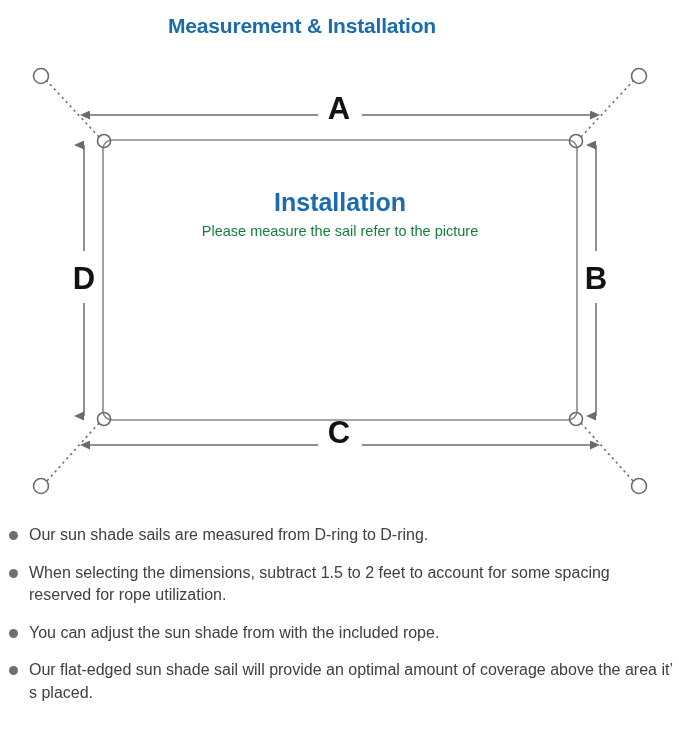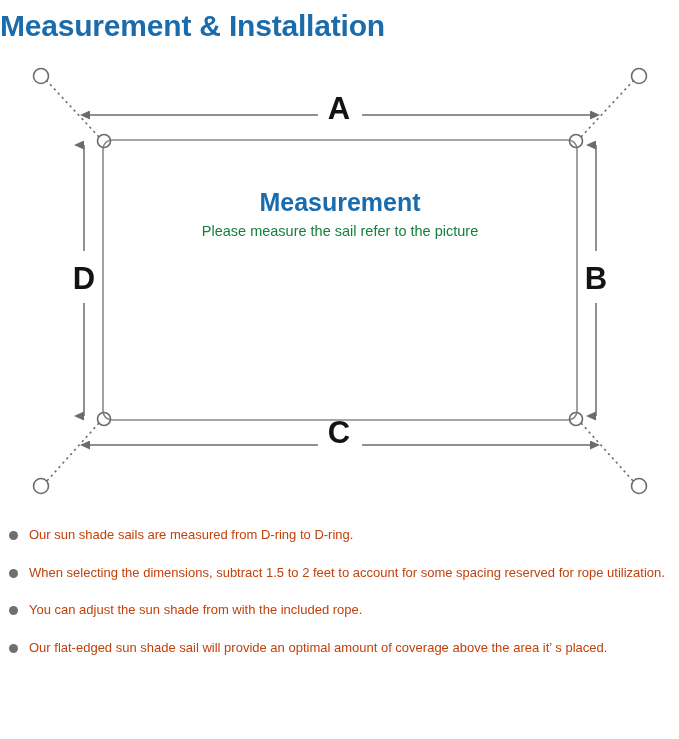--- a/index.html
+++ b/index.html
@@ -15,21 +15,22 @@
     font-family: "Liberation Sans", sans-serif;
     -webkit-font-smoothing: antialiased;
   }
 
   
   #title {
     position: absolute;
     top: 4px;
     left: 0;
     width: 604px;
-    font-size: 30px;
+    text-align: center;
+    font-size: 21px;
     font-weight: bold;
     color: #1b6cac;
     letter-spacing: -0.2px;
     line-height: 44px;
     white-space: nowrap;
   }
 
   
   #diagram {
     position: absolute;
@@ -96,23 +97,23 @@
     flex: 0 0 auto;
     width: 9px;
     height: 9px;
     border-radius: 50%;
     background: #6f6f6f;
     margin-top: 7px;
     margin-right: 11px;
   }
   .note-text {
     flex: 1 1 auto;
-    font-size: 13px;
+    font-size: 16px;
     line-height: 22.5px;
-    color: #c2410c;
+    color: #404040;
   }
 </style>
 </head>
 <body>
 
 <div id="title">Measurement &amp; Installation</div>
 
 <div id="diagram">
   <svg width="679" height="455" viewBox="0 0 679 455" xmlns="http://www.w3.org/2000/svg">
 
@@ -172,21 +173,21 @@
 
     <g stroke="#6b6b6b" stroke-width="1.5">
       <line x1="596" y1="196" x2="596" y2="90" marker-end="url(#arrU)"></line>
       <line x1="596" y1="248" x2="596" y2="361" marker-end="url(#arrD)"></line>
     </g>
 
   </svg>
 </div>
 
 <div id="sail-text">
-  <div id="sail-title">Measurement</div>
+  <div id="sail-title">Installation</div>
   <div id="sail-sub">Please measure the sail refer to the picture</div>
 </div>
 
 <div class="dim-label" id="label-A">A</div>
 <div class="dim-label" id="label-B">B</div>
 <div class="dim-label" id="label-C">C</div>
 <div class="dim-label" id="label-D">D</div>
 
 <div id="notes">
   <div class="note">

